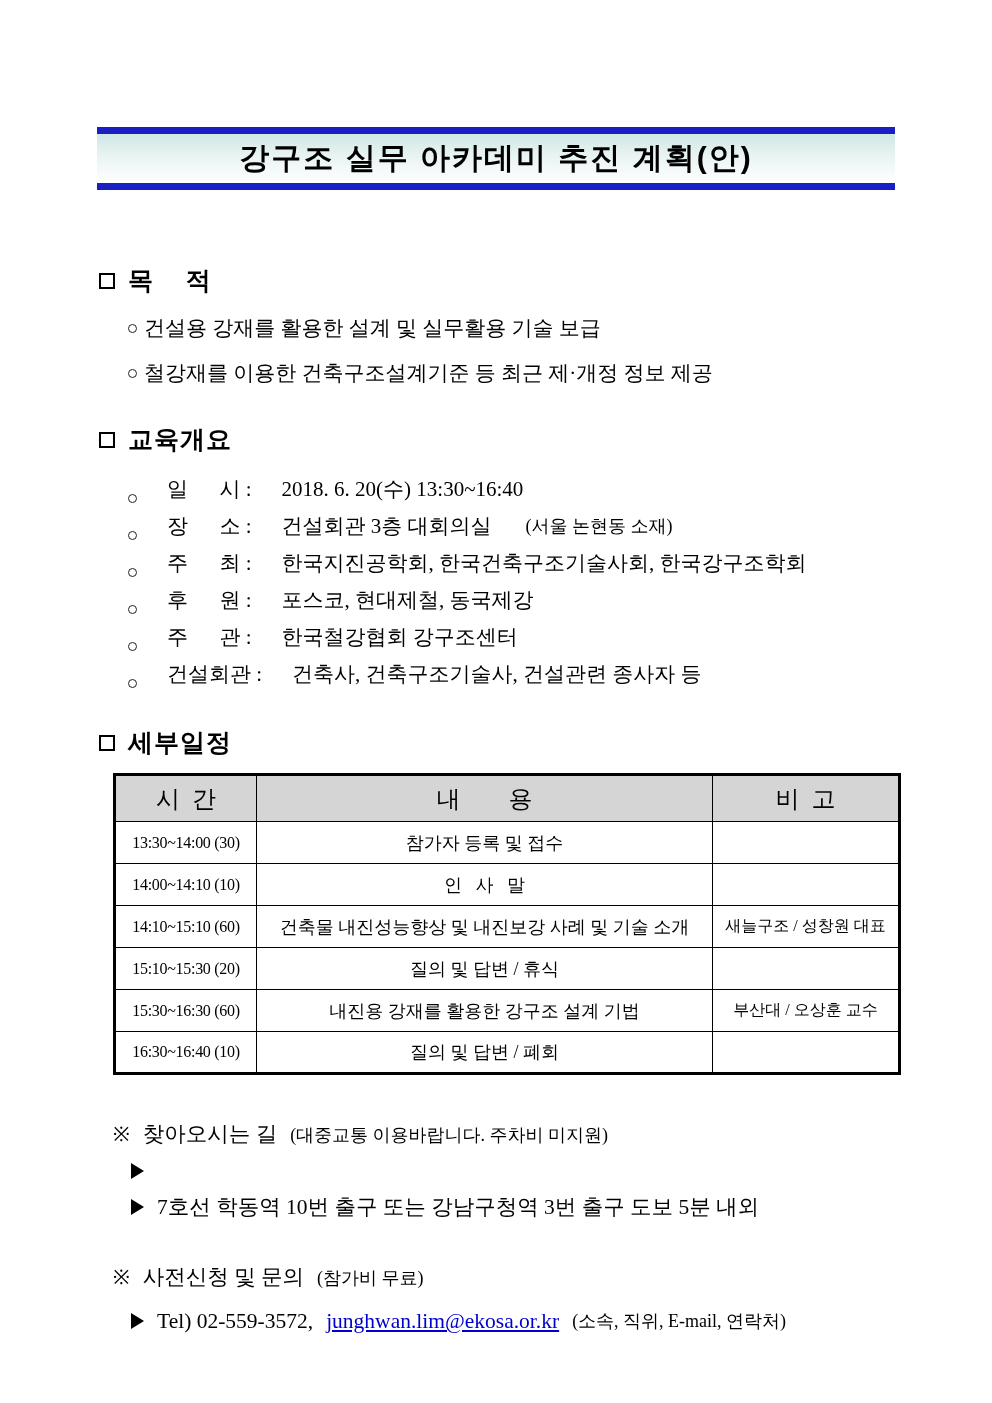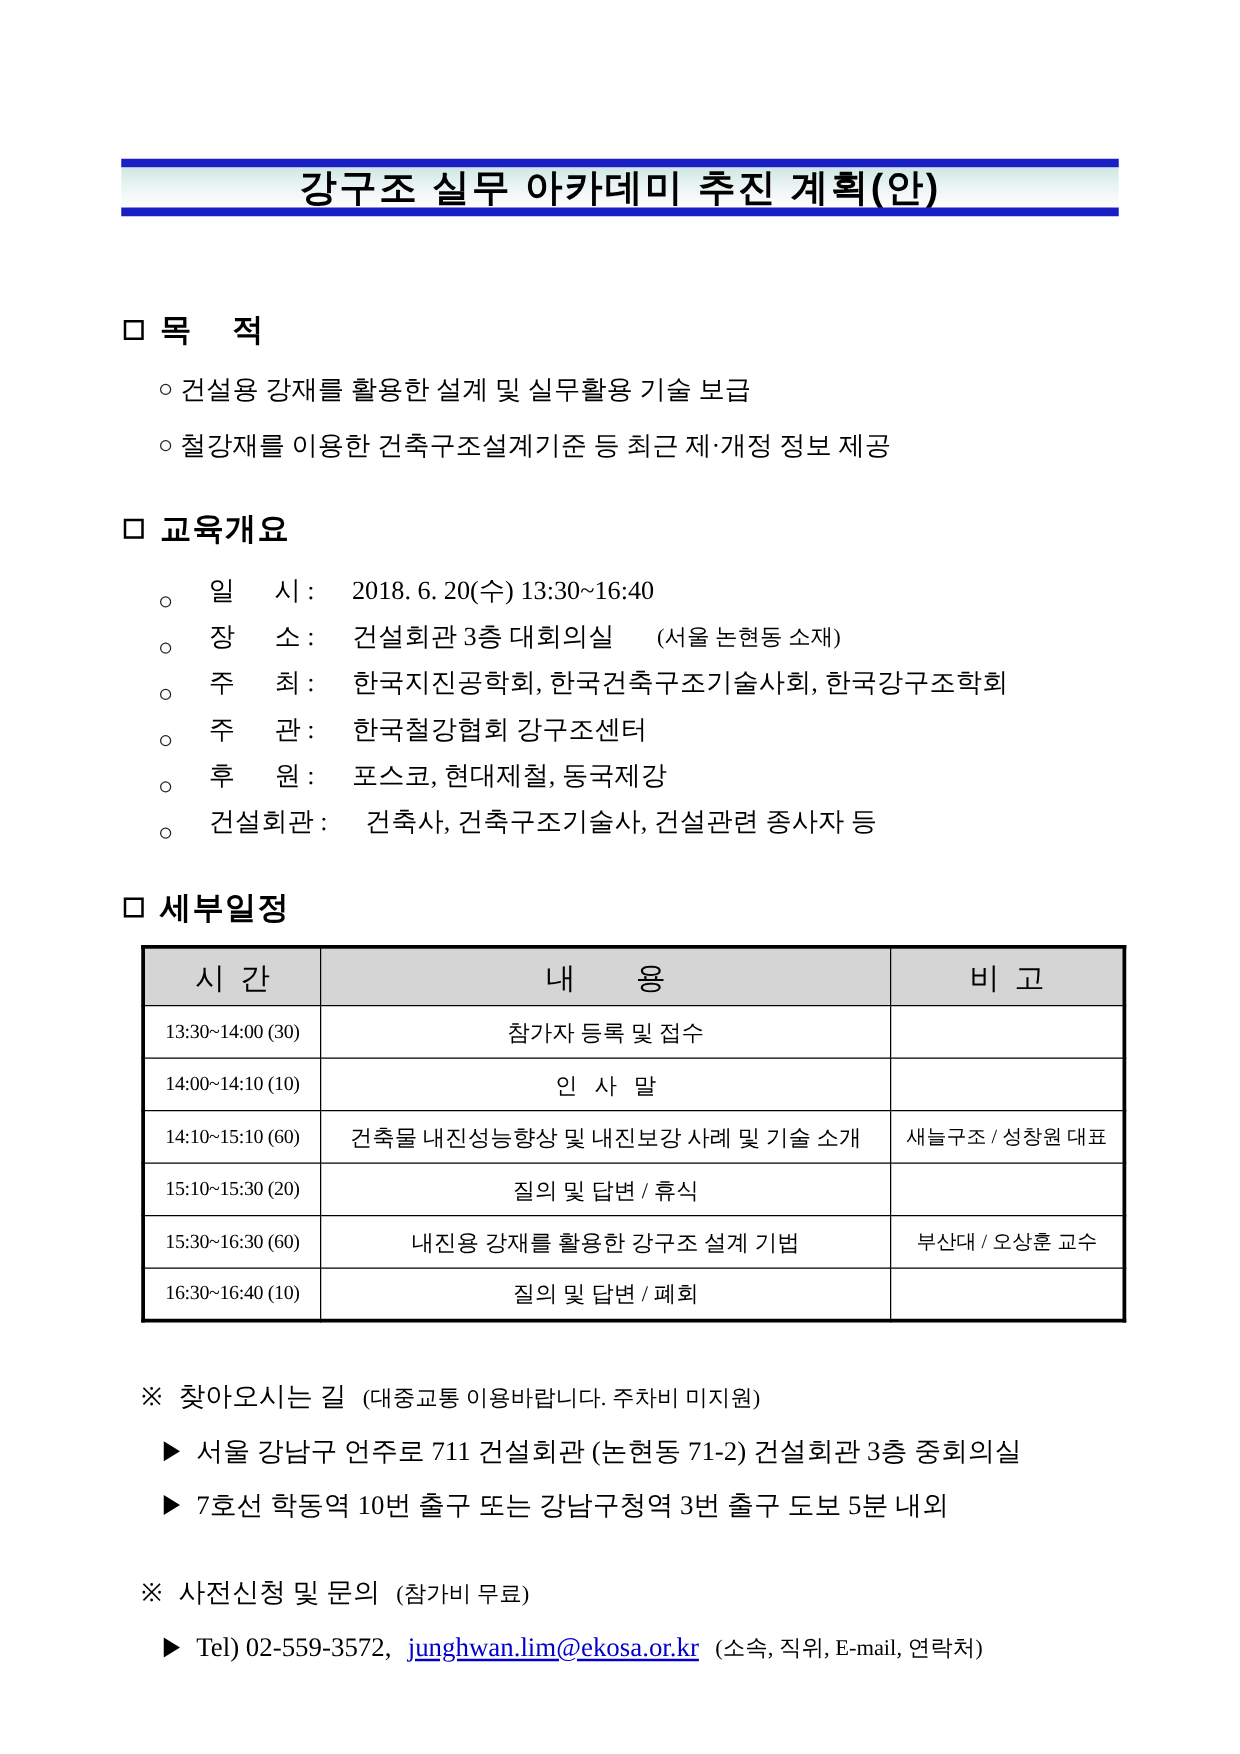--- a/index.html
+++ b/index.html
@@ -12,21 +12,21 @@
   *{box-sizing:border-box;}
   html,body{margin:0;padding:0;}
   body{
     width:992px;height:1403px;overflow:hidden;background:#fff;color:#000;
     font-family:"Liberation Serif", serif;
   }
   
   .banner{margin:127px 97px 0 97px;}
   .bar{height:7px;background:var(--banner_bar);}
   .banner-body{
-    height:32px;display:flex;align-items:center;justify-content:center;
+    height:49px;display:flex;align-items:center;justify-content:center;
     background:linear-gradient(180deg,var(--banner_bg_top) 0%,#e9f4f2 45%,var(--banner_bg_bottom) 100%);
   }
   .banner-title{
     font-family:"Liberation Sans", sans-serif;font-weight:bold;font-size:30px;
     letter-spacing:2px;white-space:pre;
   }
   
   .section-heading{
     display:flex;align-items:center;gap:13px;margin-left:99px;
     font-family:"Liberation Sans", sans-serif;font-weight:bold;font-size:25px;
@@ -128,27 +128,27 @@
     <span class="ov-value">건설회관 3층 대회의실</span>
     <span class="ov-note">(서울 논현동 소재)</span>
   </div>
   <div class="ov-item">
     <span class="o"></span>
     <span class="ov-label">주      최 :</span>
     <span class="ov-value">한국지진공학회, 한국건축구조기술사회, 한국강구조학회</span>
   </div>
   <div class="ov-item">
     <span class="o"></span>
+    <span class="ov-label">후      원 :</span>
+    <span class="ov-value">포스코, 현대제철, 동국제강</span>
+  </div>
+  <div class="ov-item">
+    <span class="o"></span>
     <span class="ov-label">주      관 :</span>
     <span class="ov-value">한국철강협회 강구조센터</span>
-  </div>
-  <div class="ov-item">
-    <span class="o"></span>
-    <span class="ov-label">후      원 :</span>
-    <span class="ov-value">포스코, 현대제철, 동국제강</span>
   </div>
   <div class="ov-item">
     <span class="o"></span>
     <span class="ov-label">건설회관 :</span>
     <span class="ov-value">건축사, 건축구조기술사, 건설관련 종사자 등</span>
   </div>
 
   <div class="section-heading" id="h-schedule">
     <span class="sq"></span>
     <span class="h">세부일정</span>
@@ -201,21 +201,20 @@
     </tbody>
   </table>
 
   <div class="x-line">
     <span class="x-mark">※</span>
     <span class="x-head">찾아오시는 길</span>
     <span class="x-note">(대중교통 이용바랍니다. 주차비 미지원)</span>
   </div>
   <div class="tri-line">
     <span class="tri"></span>
-    <span class="tri-text">서울 강남구 언주로 711 건설회관 (논현동 71-2) 건설회관 3층 중회의실</span>
   </div>
   <div class="tri-line">
     <span class="tri"></span>
     <span class="tri-text">7호선 학동역 10번 출구 또는 강남구청역 3번 출구 도보 5분 내외</span>
   </div>
 
   <div class="x-line" id="reg-head">
     <span class="x-mark">※</span>
     <span class="x-head">사전신청 및 문의</span>
     <span class="x-note">(참가비 무료)</span>

